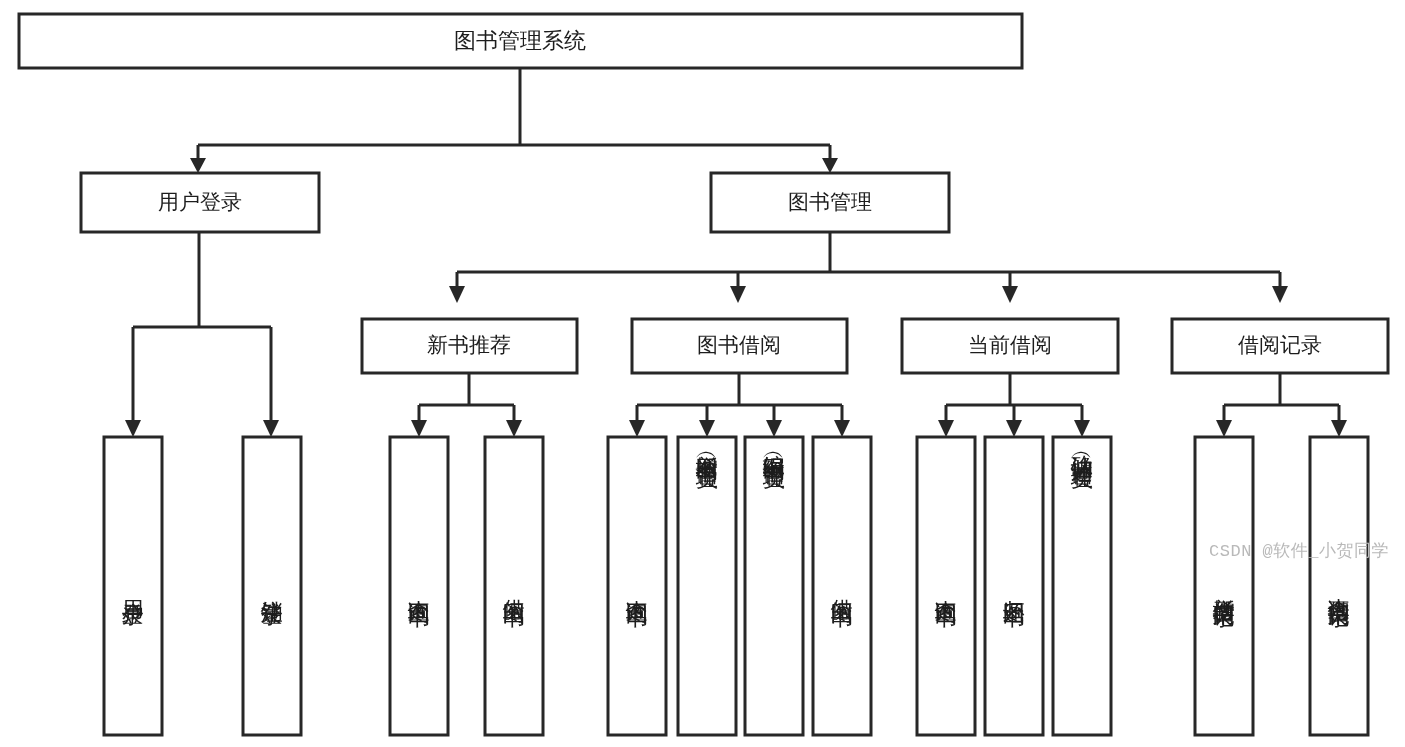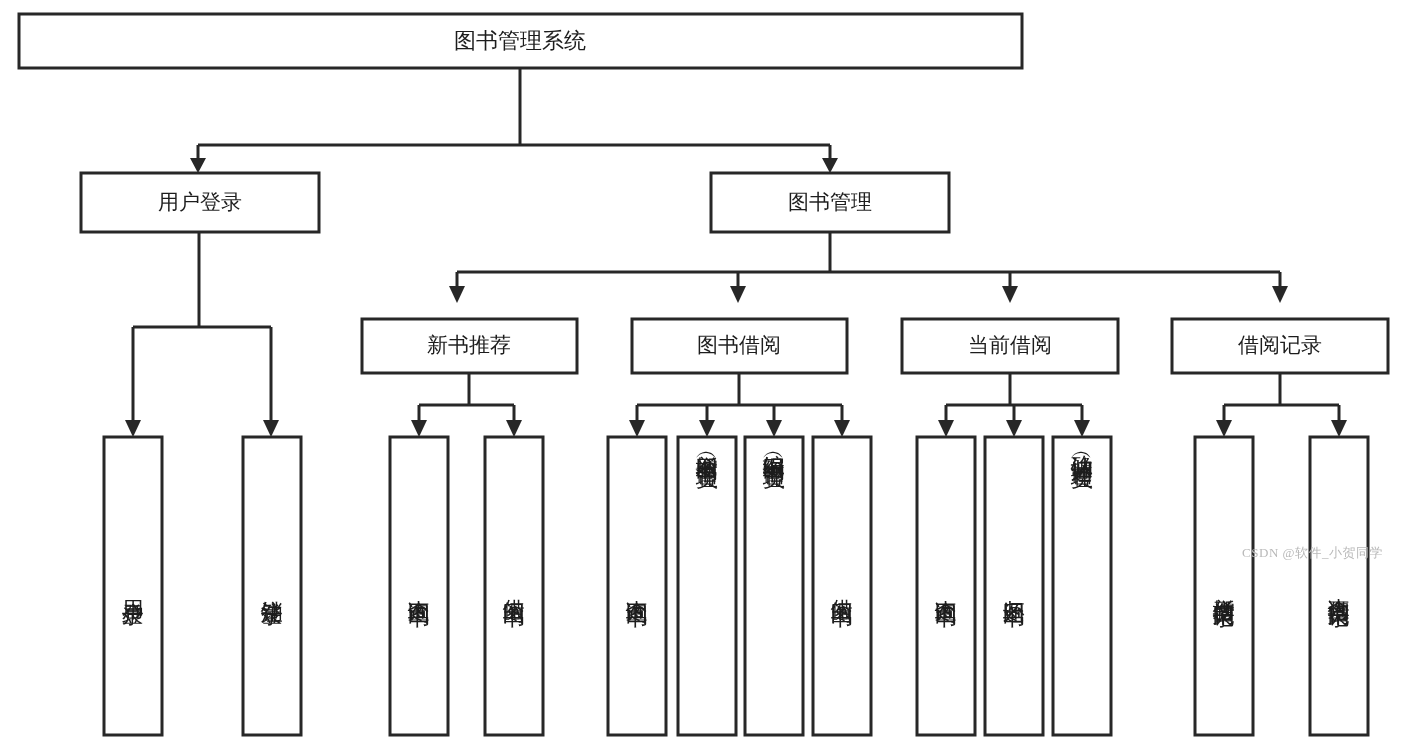--- a/index.html
+++ b/index.html
@@ -70,24 +70,24 @@
     text-orientation: upright;
     font-family: "DejaVu Sans", "Liberation Sans", sans-serif;
     font-size: 22px;
     line-height: 1.06;
     letter-spacing: 2px;
     color: #1d1d1d;
     white-space: nowrap;
   }
   .watermark {
     position: absolute;
-    right: 22px;
+    right: 16px;
     bottom: 6px;
-    font-family: Liberation Serif, serif;
-    font-size: 13px;
+    font-family: Liberation Mono, monospace;
+    font-size: 17px;
     color: #b9b9b9;
     letter-spacing: 0.5px;
     user-select: none;
   }
 </style>
 </head>
 <body>
 
 <div id="diagram-root">
 

